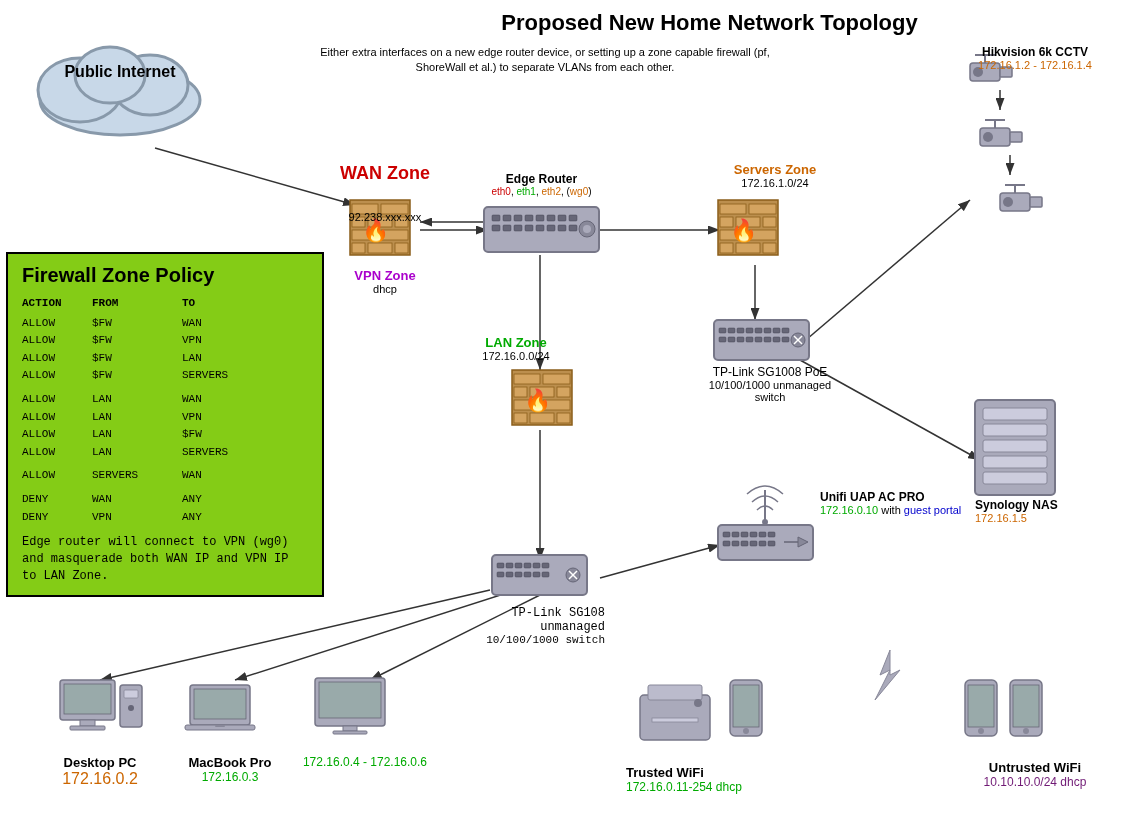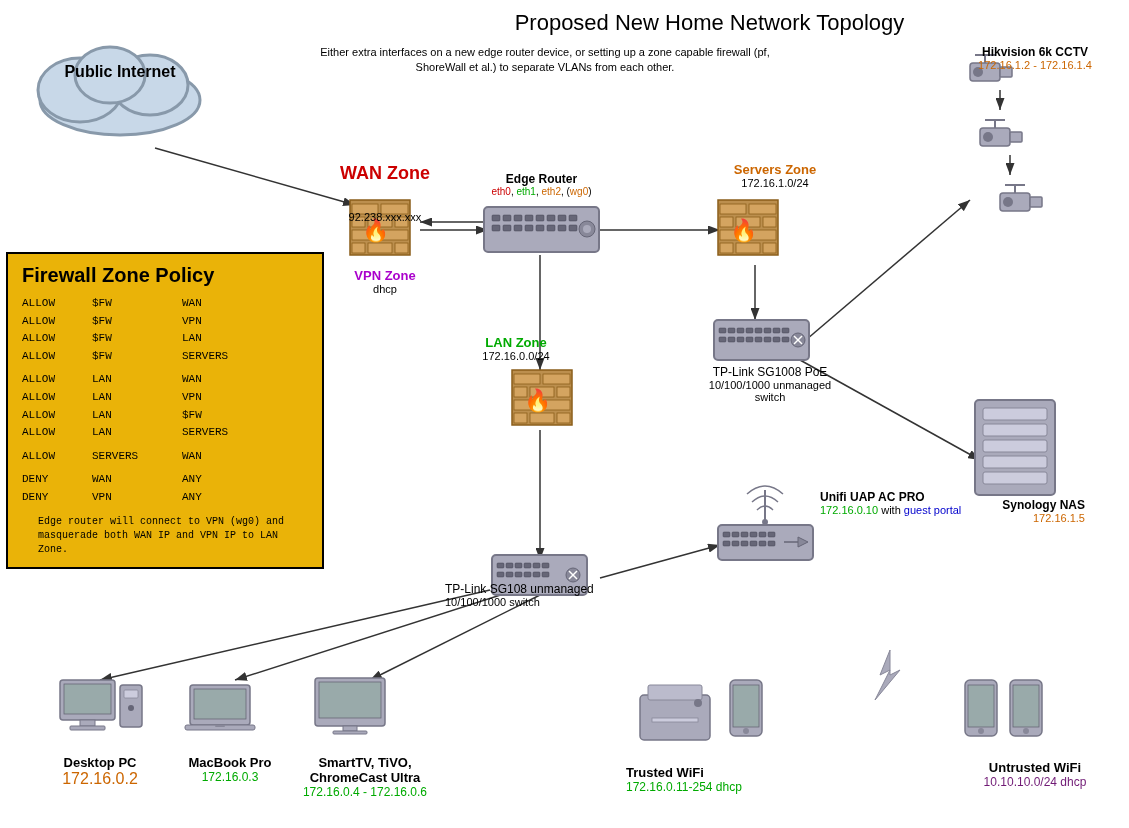--- a/index.html
+++ b/index.html
@@ -27,43 +27,48 @@
       height: 828px;
       pointer-events: none;
     }
   </style>
 </head>
 <body>
 
 <div class="diagram">
 
   <div style="position:absolute;top:10px;left:310px;right:20px;text-align:center;">
-    <span style="font-size:22px;font-weight:normal;">Proposed New Home Network Topology</span>
+    <span style="font-size:22px;font-weight:bold;">Proposed New Home Network Topology</span>
   </div>
   <div style="position:absolute;top:45px;left:320px;width:450px;text-align:center;">
     <span style="font-size:11px;line-height:1.4;display:block;">Either extra interfaces on a new edge router device, or setting up a zone capable firewall (pf, ShoreWall et al.) to separate VLANs from each other.</span>
   </div>
 
   <div style="position:absolute;top:15px;left:20px;width:230px;">
     <svg viewBox="0 0 200 130" width="200" height="130">
       <defs>
         <style>.cloud-shape{fill:#c8d8e8;stroke:#8899aa;stroke-width:3;}</style>
       </defs>
 
       <ellipse class="cloud-shape" cx="100" cy="85" rx="80" ry="35"></ellipse>
       <ellipse class="cloud-shape" cx="60" cy="75" rx="42" ry="32"></ellipse>
       <ellipse class="cloud-shape" cx="130" cy="70" rx="38" ry="30"></ellipse>
       <ellipse class="cloud-shape" cx="90" cy="60" rx="35" ry="28"></ellipse>
     </svg>
     <div style="position:absolute;top:48px;left:0;width:200px;text-align:center;font-size:16px;font-weight:bold;">Public Internet</div>
   </div>
 
-  <div style="position:absolute;top:252px;left:6px;width:318px;border:2px solid #000;background:#eab308;padding:10px 14px;">
+  <div style="position:absolute;top:252px;left:6px;width:318px;border:2px solid #000;background:#84cc16;padding:10px 14px;">
     <div style="font-size:20px;font-weight:bold;margin-bottom:8px;">Firewall Zone Policy</div>
     <div style="font-size:11px;font-family:'Courier New',monospace;line-height:1.6;">
+      <div style="display:flex;font-weight:bold;margin-bottom:2px;">
+        <span style="width:70px;">ACTION</span>
+        <span style="width:90px;">FROM</span>
+        <span style="width:100px;">TO</span>
+      </div>
 
       <div>
         <div style="display:flex;">
             <span style="width:70px;">ALLOW</span>
             <span style="width:90px;">$FW</span>
             <span>WAN</span>
           </div>
         <div style="display:flex;">
             <span style="width:70px;">ALLOW</span>
             <span style="width:90px;">$FW</span>
@@ -112,21 +117,21 @@
             <span style="width:90px;">WAN</span>
             <span>ANY</span>
           </div>
         <div style="display:flex;">
             <span style="width:70px;">DENY</span>
             <span style="width:90px;">VPN</span>
             <span>ANY</span>
           </div>
       </div>
     </div>
-    <div style="font-size:10px;font-family:'Courier New',monospace;margin-top:8px;line-height:1.4;margin-left:16px;">Edge router will connect to VPN (wg0) and masquerade both WAN IP and VPN IP to LAN Zone.</div>
+    <div style="font-size:12px;font-family:'Courier New',monospace;margin-top:8px;line-height:1.4;">Edge router will connect to VPN (wg0) and masquerade both WAN IP and VPN IP to LAN Zone.</div>
   </div>
 
   <svg class="arrows-svg" xmlns="http://www.w3.org/2000/svg">
     <defs>
       <marker id="arrowhead" markerWidth="8" markerHeight="6" refX="8" refY="3" orient="auto">
         <polygon points="0 0, 8 3, 0 6" fill="#333"></polygon>
       </marker>
     </defs>
 
     <line x1="155" y1="148" x2="355" y2="205" stroke="#333" stroke-width="1.5" marker-end="url(#arrowhead)"></line>
@@ -439,56 +444,55 @@
   <div style="position:absolute;top:335px;left:456px;text-align:center;width:120px;">
     <div style="color:#00aa00;font-weight:bold;font-size:13px;">LAN Zone</div>
     <div style="font-size:11px;">172.16.0.0/24</div>
   </div>
 
   <div style="position:absolute;top:365px;left:705px;text-align:center;width:130px;">
     <div style="font-size:12px;">TP-Link SG1008 PoE</div>
     <div style="font-size:11px;">10/100/1000 unmanaged switch</div>
   </div>
 
-  <div style="position:absolute;top:582px;left:445px;text-align:left;width:160px;">
+  <div style="position:absolute;top:606px;left:445px;text-align:right;width:160px;font-family:Liberation Mono, monospace;">
     <div style="font-size:12px;">TP-Link SG108 unmanaged</div>
     <div style="font-size:11px;">10/100/1000 switch</div>
   </div>
 
   <div style="position:absolute;top:490px;left:820px;text-align:left;width:200px;">
     <div style="font-size:12px;font-weight:bold;">Unifi UAP AC PRO</div>
     <div style="font-size:11px;">
       <span style="color:#00aa00;text-align:right;">172.16.0.10</span>
       <span> with </span>
       <span style="color:#0000cc;">guest portal</span>
     </div>
   </div>
 
   <div style="position:absolute;top:45px;left:960px;text-align:center;width:150px;">
     <div style="font-size:12px;font-weight:bold;">Hikvision 6k CCTV</div>
     <div style="font-size:11px;color:#cc6600;">172.16.1.2 - 172.16.1.4</div>
   </div>
 
-  <div style="position:absolute;top:498px;left:975px;text-align:right;width:110px;">
+  <div style="position:absolute;top:498px;left:975px;text-align:left;width:110px;">
     <div style="font-size:12px;font-weight:bold;">Synology NAS</div>
     <div style="font-size:11px;color:#cc6600;">172.16.1.5</div>
   </div>
 
   <div style="position:absolute;top:755px;left:50px;text-align:center;width:100px;">
     <div style="font-size:13px;font-weight:bold;">Desktop PC</div>
     <div style="font-size:16px;color:#cc6600;">172.16.0.2</div>
   </div>
 
   <div style="position:absolute;top:755px;left:180px;text-align:center;width:100px;">
     <div style="font-size:13px;font-weight:bold;">MacBook Pro</div>
     <div style="font-size:12px;color:#00aa00;">172.16.0.3</div>
   </div>
 
   <div style="position:absolute;top:755px;left:300px;text-align:center;width:130px;">
-    <div style="font-size:13px;font-weight:bold;">SmartTV, TiVO, ChromeCast Ultra</div>
     <div style="font-size:12px;color:#00aa00;">172.16.0.4 - 172.16.0.6</div>
   </div>
 
   <div style="position:absolute;top:765px;left:626px;width:150px;">
     <div style="font-size:13px;font-weight:bold;">Trusted WiFi</div>
     <div style="font-size:12px;color:#00aa00;">172.16.0.11-254 dhcp</div>
   </div>
 
   <div style="position:absolute;top:760px;left:960px;text-align:center;width:150px;">
     <div style="font-size:13px;font-weight:bold;">Untrusted WiFi</div>

